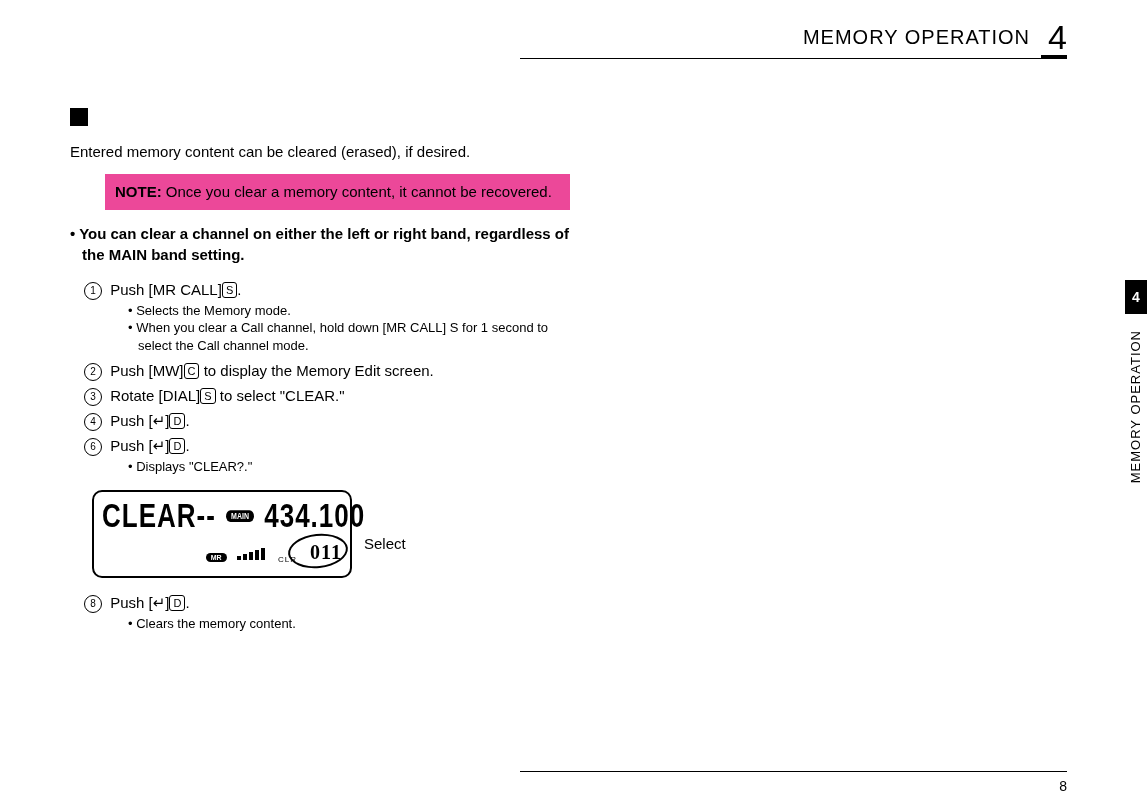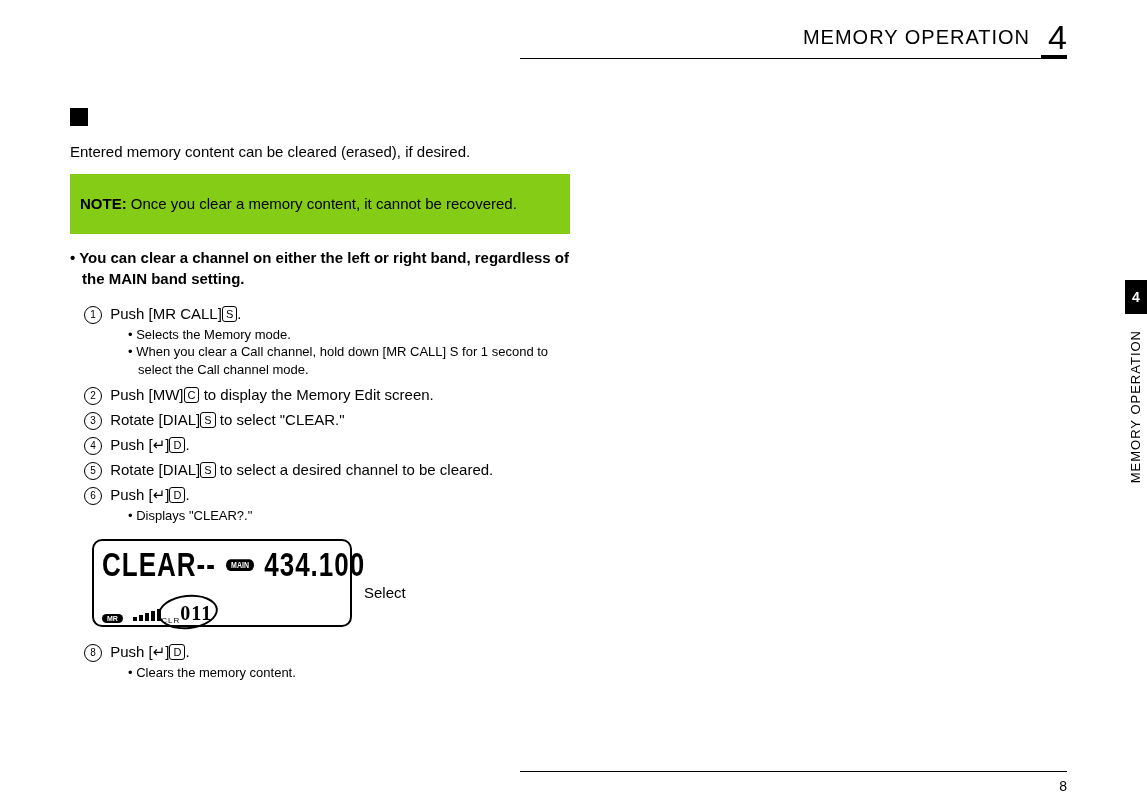--- a/index.html
+++ b/index.html
@@ -109,25 +109,26 @@
     width: 18px; height: 18px;
     background: #000;
     margin-right: 8px;
     vertical-align: -2px;
   }
   p.intro {
     font-size: 15px;
     margin: 0 0 14px 0;
   }
   .note-box {
-    background: #84cc16;
-    padding: 20px 10px;
+    background: #ec4899;
+    padding: 8px 10px;
     font-size: 15px;
     line-height: 1.35;
     margin-bottom: 14px;
+    margin-left: 35px;
   }
   .note-box .note-label { font-weight: 700; }
   .lead-bullet {
     font-size: 15px;
     font-weight: 700;
     line-height: 1.35;
     margin: 0 0 14px 0;
     padding-left: 12px;
     text-indent: -12px;
   }
@@ -216,25 +217,26 @@
     padding: 1px 5px;
     vertical-align: 6px;
     font-family: Arial, sans-serif;
     margin: 0 2px;
     letter-spacing: 0;
   }
   .lcd .row2 {
     position: absolute;
     left: 8px;
     right: 8px;
-    bottom: 0;
+    bottom: 12px;
     display: flex;
     align-items: flex-end;
-    justify-content: flex-start;
+    justify-content: flex-end;
     font-family: Arial, sans-serif;
+    gap: 13px;
   }
   .lcd .mr {
     display: inline-block;
     background: #000;
     color: #fff;
     font-size: 7px;
     font-weight: 700;
     border-radius: 7px;
     padding: 1px 5px;
   }
@@ -319,24 +321,20 @@
         <span class="stepnum">2</span>
         <span>Push [MW]</span><span class="keybox">C</span><span> to display the Memory Edit screen.</span>
       </li>
       <li>
         <span class="stepnum">3</span>
         <span>Rotate [DIAL]</span><span class="keybox">S</span><span> to select "CLEAR."</span>
       </li>
       <li>
         <span class="stepnum">4</span>
         <span>Push [↵]</span><span class="keybox">D</span><span>.</span>
-      </li>
-      <li>
-        <span class="stepnum">5</span>
-        <span>Rotate [DIAL]</span><span class="keybox">S</span><span> to select a desired channel to be cleared.</span>
       </li>
       <li>
         <span class="stepnum">6</span>
         <span>Push [↵]</span><span class="keybox">D</span><span>.</span>
         <ul class="sub">
           <li>Displays "CLEAR?."</li>
         </ul>
       </li>
     </ol>
 

